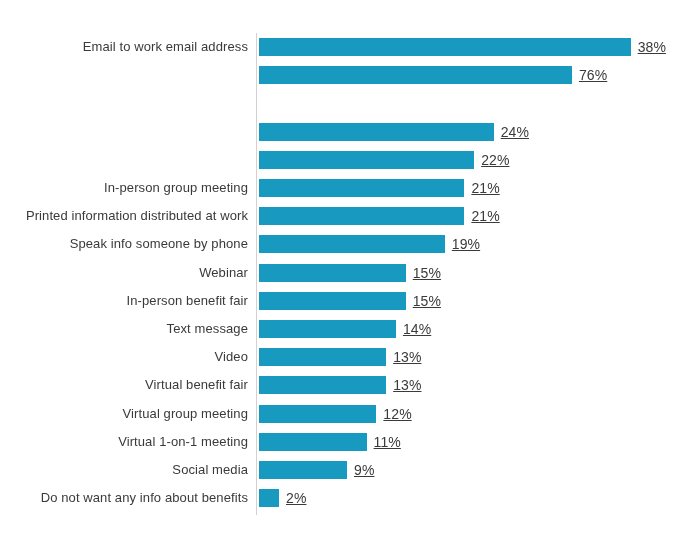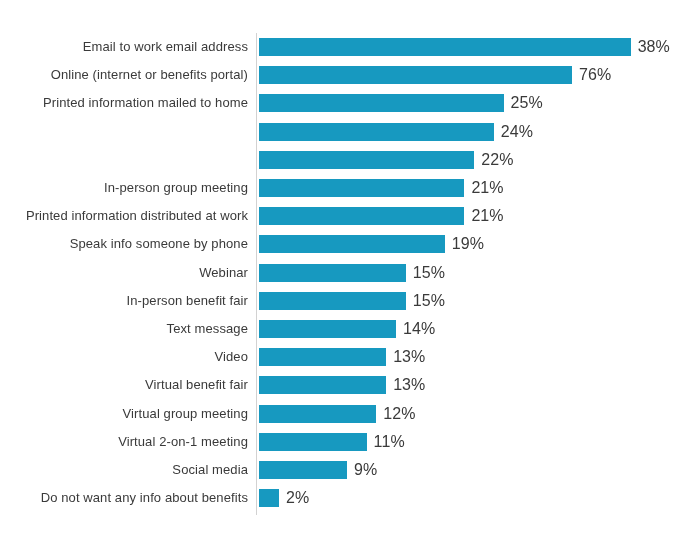--- a/index.html
+++ b/index.html
@@ -70,54 +70,49 @@
   }
 
   .bar-fill {
     height: 18px;
     background: #1799c0;
     display: block;
   }
 
   .bar-value {
     margin-left: 7px;
-    font-size: 16px;
+    font-size: 14px;
     color: #3a3a3a;
     white-space: nowrap;
     letter-spacing: 0.1px;
+    text-decoration: underline;
   }
 </style>
 </head>
 <body style="background: rgb(255, 255, 255); color: rgb(58, 58, 58);">
 
 <div id="chart-root">
 
   <div id="category-axis-line" style="background: rgb(210, 210, 210);"></div>
 
   <div id="plot-area">
       <div class="bar-row">
         <div class="bar-row-label">Email to work email address</div>
         <div class="bar-track">
           <div class="bar-fill" style="background: rgb(23, 153, 192); width: 371.64px;"></div>
           <div class="bar-value">38%</div>
         </div>
       </div>
       <div class="bar-row">
-        <div class="bar-row-label">Online (internet or benefits portal)</div>
         <div class="bar-track">
           <div class="bar-fill" style="background: rgb(23, 153, 192); width: 312.96px;"></div>
           <div class="bar-value">76%</div>
         </div>
       </div>
       <div class="bar-row">
-        <div class="bar-row-label">Printed information mailed to home</div>
-        <div class="bar-track">
-          <div class="bar-fill" style="background: rgb(23, 153, 192); width: 244.5px;"></div>
-          <div class="bar-value">25%</div>
-        </div>
       </div>
       <div class="bar-row">
         <div class="bar-track">
           <div class="bar-fill" style="background: rgb(23, 153, 192); width: 234.72px;"></div>
           <div class="bar-value">24%</div>
         </div>
       </div>
       <div class="bar-row">
         <div class="bar-track">
           <div class="bar-fill" style="background: rgb(23, 153, 192); width: 215.16px;"></div>
@@ -181,21 +176,21 @@
         </div>
       </div>
       <div class="bar-row">
         <div class="bar-row-label">Virtual group meeting</div>
         <div class="bar-track">
           <div class="bar-fill" style="background: rgb(23, 153, 192); width: 117.36px;"></div>
           <div class="bar-value">12%</div>
         </div>
       </div>
       <div class="bar-row">
-        <div class="bar-row-label">Virtual 2-on-1 meeting</div>
+        <div class="bar-row-label">Virtual 1-on-1 meeting</div>
         <div class="bar-track">
           <div class="bar-fill" style="background: rgb(23, 153, 192); width: 107.58px;"></div>
           <div class="bar-value">11%</div>
         </div>
       </div>
       <div class="bar-row">
         <div class="bar-row-label">Social media</div>
         <div class="bar-track">
           <div class="bar-fill" style="background: rgb(23, 153, 192); width: 88.02px;"></div>
           <div class="bar-value">9%</div>

